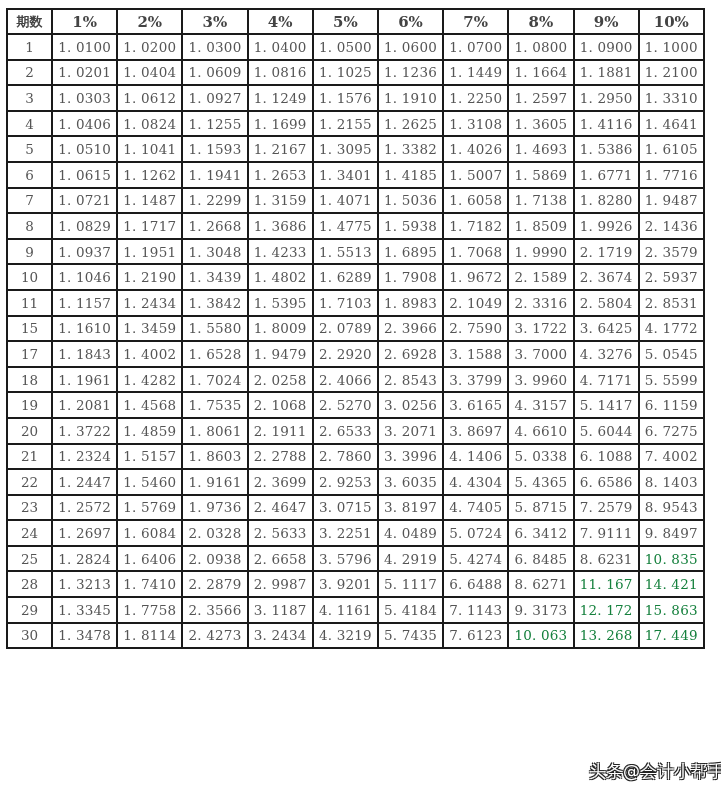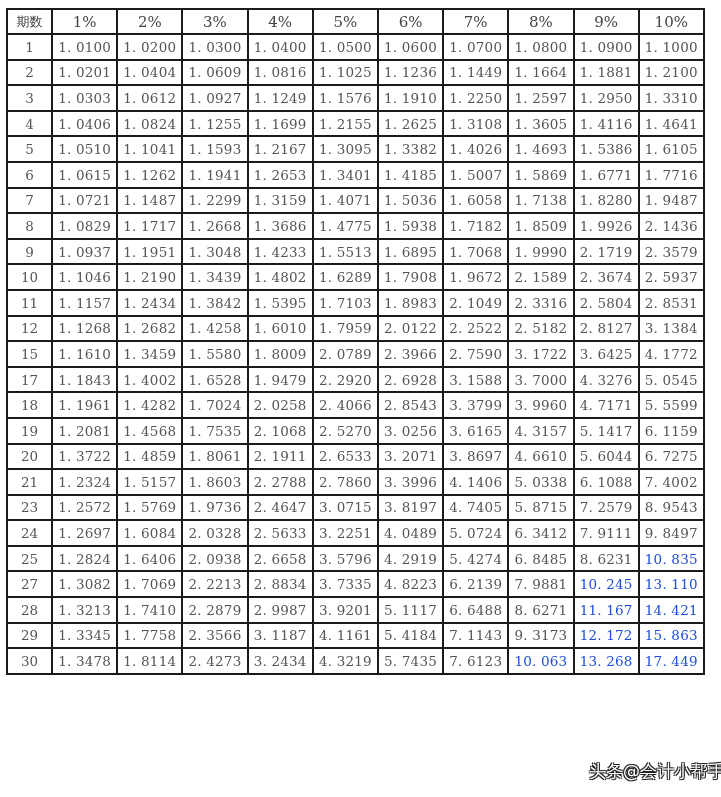--- a/index.html
+++ b/index.html
@@ -2,25 +2,25 @@
 <html><head>
 <meta charset="utf-8">
 <style>
   html, body { margin: 0; padding: 0; background: #ffffff; }
   body { width: 721px; height: 797px; overflow: hidden; position: relative;
          font-family: "DejaVu Serif", "Liberation Serif", serif; }
   .wrap { position: absolute; left: 6px; top: 8px; }
   table { border-collapse: collapse; table-layout: fixed; }
   th, td { border: 2px solid #1a1a1a; text-align: center; padding: 0;
            height: 23.6px; font-size: 13.5px; color: #555555; white-space: nowrap; overflow: hidden; }
-  th { font-weight: normal; font-size: 15px; color: #444444; height: 23px; }
+  th { font-weight: bold; font-size: 15px; color: #444444; height: 23px; }
   th.period-h { font-size: 13px; }
   td.num { letter-spacing: 0.2px; }
   td.period { color: #555555; }
-  td.blue { color: #1d4ed8; text-align: center; }
+  td.blue { color: #15803d; text-align: center; }
   col.c0 { width: 45px; }
   col.cn { width: 65.2px; }
   .watermark { position: absolute; left: 589px; top: 760px; font-size: 17px; color: #ffffff;
                font-family: "DejaVu Sans", "Liberation Sans", sans-serif;
                text-shadow: -1px -1px 0 #222, 1px -1px 0 #222, -1px 1px 0 #222, 1px 1px 0 #222;
                letter-spacing: 0px; white-space: nowrap; }
 </style>
 </head>
 <body>
 
@@ -192,33 +192,20 @@
           <td class="num">1. 3842</td>
           <td class="num">1. 5395</td>
           <td class="num">1. 7103</td>
           <td class="num">1. 8983</td>
           <td class="num">2. 1049</td>
           <td class="num">2. 3316</td>
           <td class="num">2. 5804</td>
           <td class="num">2. 8531</td>
         </tr>
         <tr>
-          <td class="period">12</td>
-          <td class="num">1. 1268</td>
-          <td class="num">1. 2682</td>
-          <td class="num">1. 4258</td>
-          <td class="num">1. 6010</td>
-          <td class="num">1. 7959</td>
-          <td class="num">2. 0122</td>
-          <td class="num">2. 2522</td>
-          <td class="num">2. 5182</td>
-          <td class="num">2. 8127</td>
-          <td class="num">3. 1384</td>
-        </tr>
-        <tr>
           <td class="period">15</td>
           <td class="num">1. 1610</td>
           <td class="num">1. 3459</td>
           <td class="num">1. 5580</td>
           <td class="num">1. 8009</td>
           <td class="num">2. 0789</td>
           <td class="num">2. 3966</td>
           <td class="num">2. 7590</td>
           <td class="num">3. 1722</td>
           <td class="num">3. 6425</td>
@@ -283,20 +270,33 @@
           <td class="num">1. 8603</td>
           <td class="num">2. 2788</td>
           <td class="num">2. 7860</td>
           <td class="num">3. 3996</td>
           <td class="num">4. 1406</td>
           <td class="num">5. 0338</td>
           <td class="num">6. 1088</td>
           <td class="num">7. 4002</td>
         </tr>
         <tr>
+          <td class="period">22</td>
+          <td class="num">1. 2447</td>
+          <td class="num">1. 5460</td>
+          <td class="num">1. 9161</td>
+          <td class="num">2. 3699</td>
+          <td class="num">2. 9253</td>
+          <td class="num">3. 6035</td>
+          <td class="num">4. 4304</td>
+          <td class="num">5. 4365</td>
+          <td class="num">6. 6586</td>
+          <td class="num">8. 1403</td>
+        </tr>
+        <tr>
           <td class="period">23</td>
           <td class="num">1. 2572</td>
           <td class="num">1. 5769</td>
           <td class="num">1. 9736</td>
           <td class="num">2. 4647</td>
           <td class="num">3. 0715</td>
           <td class="num">3. 8197</td>
           <td class="num">4. 7405</td>
           <td class="num">5. 8715</td>
           <td class="num">7. 2579</td>
@@ -322,33 +322,20 @@
           <td class="num">2. 0938</td>
           <td class="num">2. 6658</td>
           <td class="num">3. 5796</td>
           <td class="num">4. 2919</td>
           <td class="num">5. 4274</td>
           <td class="num">6. 8485</td>
           <td class="num">8. 6231</td>
           <td class="num blue">10. 835</td>
         </tr>
         <tr>
-          <td class="period">27</td>
-          <td class="num">1. 3082</td>
-          <td class="num">1. 7069</td>
-          <td class="num">2. 2213</td>
-          <td class="num">2. 8834</td>
-          <td class="num">3. 7335</td>
-          <td class="num">4. 8223</td>
-          <td class="num">6. 2139</td>
-          <td class="num">7. 9881</td>
-          <td class="num blue">10. 245</td>
-          <td class="num blue">13. 110</td>
-        </tr>
-        <tr>
           <td class="period">28</td>
           <td class="num">1. 3213</td>
           <td class="num">1. 7410</td>
           <td class="num">2. 2879</td>
           <td class="num">2. 9987</td>
           <td class="num">3. 9201</td>
           <td class="num">5. 1117</td>
           <td class="num">6. 6488</td>
           <td class="num">8. 6271</td>
           <td class="num blue">11. 167</td>

